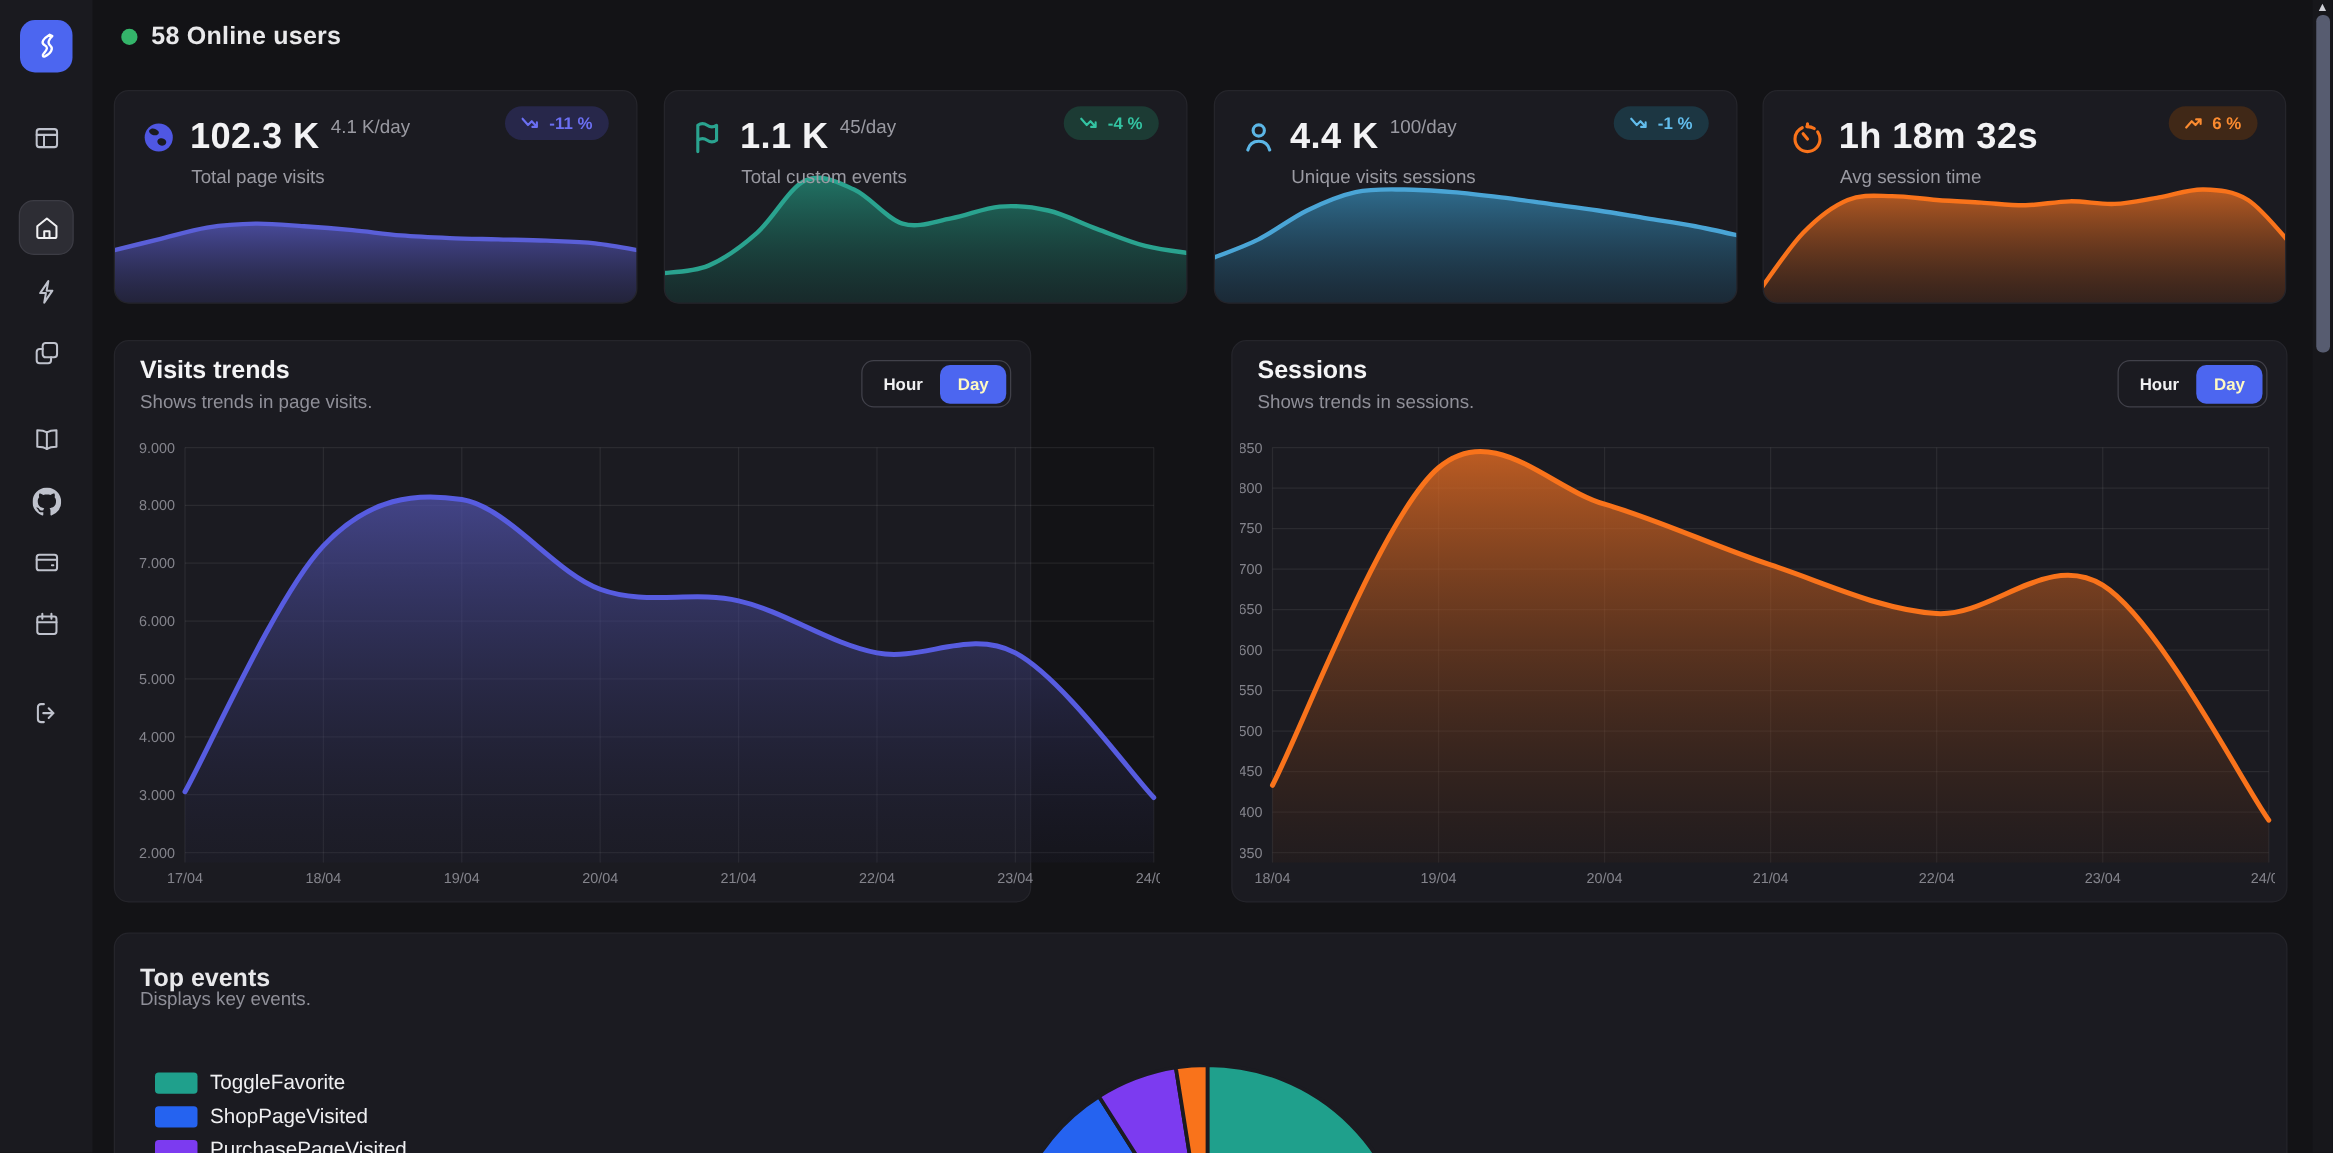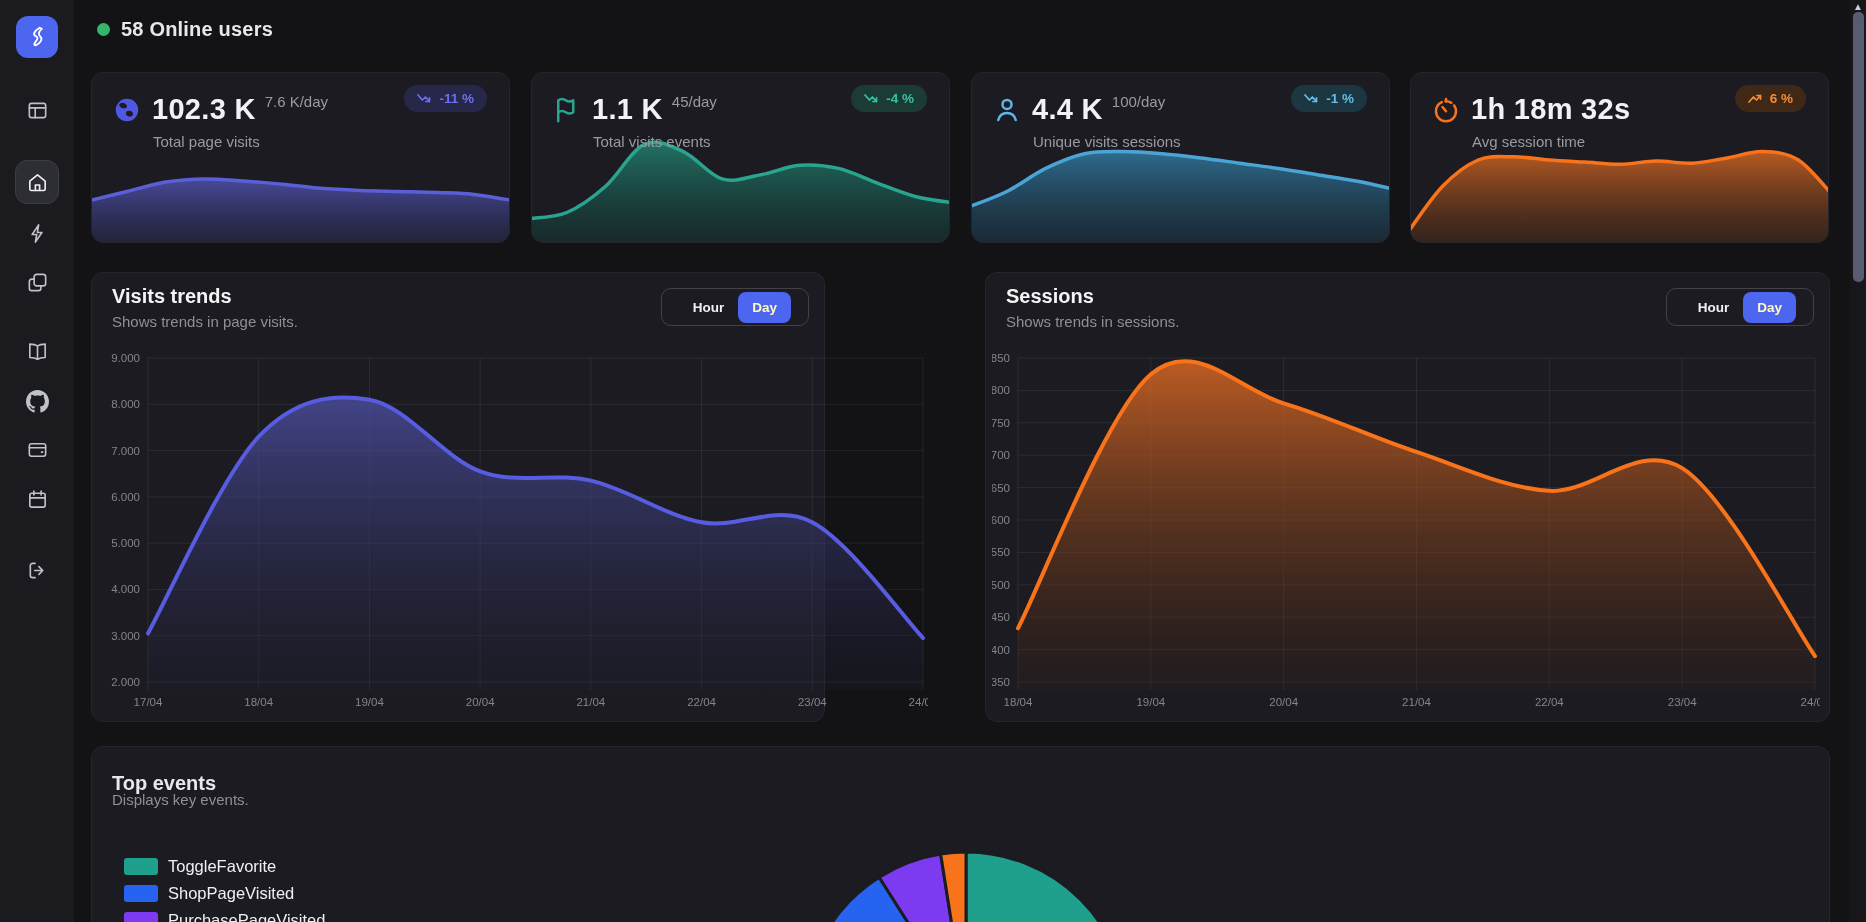--- a/index.html
+++ b/index.html
@@ -26,21 +26,21 @@
   .card .label { position:absolute; left:61px; top:60px; font-size:15px; color:#9a9aa2; }
   .badge { position:absolute; right:22px; top:12px; height:27px; border-radius:14px; display:flex;
     align-items:center; gap:7px; padding:0 13px; font-size:13.5px; font-weight:bold; }
   .badge svg { width:15px; height:13px; }
   svg.spark { position:absolute; left:0; top:0; width:419px; height:171px; }
   .panel { position:absolute; top:272px; height:450px; background:#1b1b21;
     border:1px solid #25252b; border-radius:12px; }
   .panel .p-title { position:absolute; left:20px; top:12px; font-size:20px; font-weight:bold; color:#f4f4f6; }
   .panel .p-sub { position:absolute; left:20px; top:40px; font-size:15px; color:#8f8f98; }
   .toggle { position:absolute; right:15px; top:15px; height:38px; border:1px solid #41414a;
-    border-radius:10px; display:flex; align-items:center; padding:17px; }
+    border-radius:10px; display:flex; align-items:center; padding:3px; }
   .toggle .opt { background:none; border:none; color:#f0f0f2; font-family:inherit; font-size:13.5px;
     font-weight:bold; padding:8px 14px; cursor:pointer; border-radius:8px; }
   .toggle .opt.active { color:#fef9c3; }
   svg.bigchart { position:absolute; left:6px; top:74px; }
   .events { position:absolute; left:91px; top:746px; width:1739px; height:260px; background:#1b1b21;
     border:1px solid #25252b; border-radius:12px; overflow:hidden; }
   .events .p-title { position:absolute; left:20px; top:14px; font-size:20px; font-weight:bold;margin-top:11px; }
   .events .p-sub { position:absolute; left:20px; top:44px; font-size:15px; color:#8f8f98; }
   .legend { position:absolute; left:32px; top:110px; display:flex; flex-direction:column; gap:8px; }
   .legend-item { display:flex; align-items:center; gap:10px; cursor:pointer; }
@@ -131,21 +131,21 @@
         <path d="M-4,127.95 C2.4696969696969697,126.375 21.878787878787882,121.65 34.81818181818182,118.5 C47.75757575757576,115.35 60.6969696969697,111.15 73.63636363636364,109.05000000000001 C86.57575757575758,106.95000000000002 99.51515151515152,106.075 112.45454545454545,105.9 C125.39393939393939,105.72500000000001 138.33333333333334,107.125 151.27272727272728,108 C164.21212121212122,108.875 177.15151515151516,109.92500000000001 190.0909090909091,111.15 C203.03030303030303,112.375 215.96969696969697,114.3 228.9090909090909,115.35 C241.84848484848484,116.39999999999999 254.7878787878788,116.92499999999998 267.72727272727275,117.44999999999999 C280.6666666666667,117.975 293.6060606060606,118.14999999999999 306.54545454545456,118.5 C319.4848484848485,118.85000000000001 332.42424242424244,119.025 345.3636363636364,119.55000000000001 C358.3030303030303,120.07500000000002 371.24242424242425,120.25 384.1818181818182,121.65 C397.1212121212121,123.05000000000001 416.530303030303,126.9 423,127.95" fill="none" stroke="#5a5fd8" stroke-width="3.5" stroke-linecap="round"></path>
       </svg>
     <span class="c-icon">
       <svg viewBox="0 0 24 24">
           <circle cx="12" cy="12" r="9" fill="currentColor"></circle>
       <path fill="#1b1b21" d="M7 6.5c1.8-.6 3.4.2 4.6 1.4 1 1 .3 2.3-1 2.6-1.6.4-3.2-.2-4.3-1.4C5.4 8 5.8 6.9 7 6.5Zm5.6 6.2c1.6-.5 3.3.1 4 1.4.6 1.1 0 2.4-1.2 2.9-1.5.6-3.2 0-4-1.3-.7-1.2-.2-2.6 1.2-3Z"></path>
         </svg>
     </span>
     <div class="value-row">
       <span class="value">102.3 K</span>
-      <span class="rate">7.6 K/day</span>
+      <span class="rate">4.1 K/day</span>
     </div>
     <div class="label">Total page visits</div>
     <div class="badge" style="background: rgb(39, 39, 74); color: rgb(107, 111, 242);">
       <svg class="trend" viewBox="0 0 15 13">
           <path d="M1 3 L5.4 8 L8.4 5 L12.5 9.5 M12.5 9.5 v-3.6 M12.5 9.5 h-3.6" fill="none" stroke="#6b6ff2" stroke-width="1.7" stroke-linecap="round" stroke-linejoin="round"></path>
         </svg>
       <span>-11 %</span>
     </div>
   </article>
 
@@ -160,21 +160,21 @@
       </svg>
     <span class="c-icon">
       <svg viewBox="0 0 24 24" fill="none" stroke="currentColor" stroke-width="2" stroke-linecap="round" stroke-linejoin="round">
         <path d="M5 21V4.2c2-1.4 4-1.4 6 0s4 1.4 6 0v9.6c-2 1.4-4 1.4-6 0s-4-1.4-6 0"></path>
         </svg>
     </span>
     <div class="value-row">
       <span class="value">1.1 K</span>
       <span class="rate">45/day</span>
     </div>
-    <div class="label">Total visits events</div>
+    <div class="label">Total custom events</div>
     <div class="badge" style="background: rgb(28, 59, 52); color: rgb(51, 195, 162);">
       <svg class="trend" viewBox="0 0 15 13">
           <path d="M1 3 L5.4 8 L8.4 5 L12.5 9.5 M12.5 9.5 v-3.6 M12.5 9.5 h-3.6" fill="none" stroke="#33c3a2" stroke-width="1.7" stroke-linecap="round" stroke-linejoin="round"></path>
         </svg>
       <span>-4 %</span>
     </div>
   </article>
 
   <article class="card" style="left: 897px; --accent: #5cb6e6;">
     <svg class="spark" viewBox="0 0 419 171">

